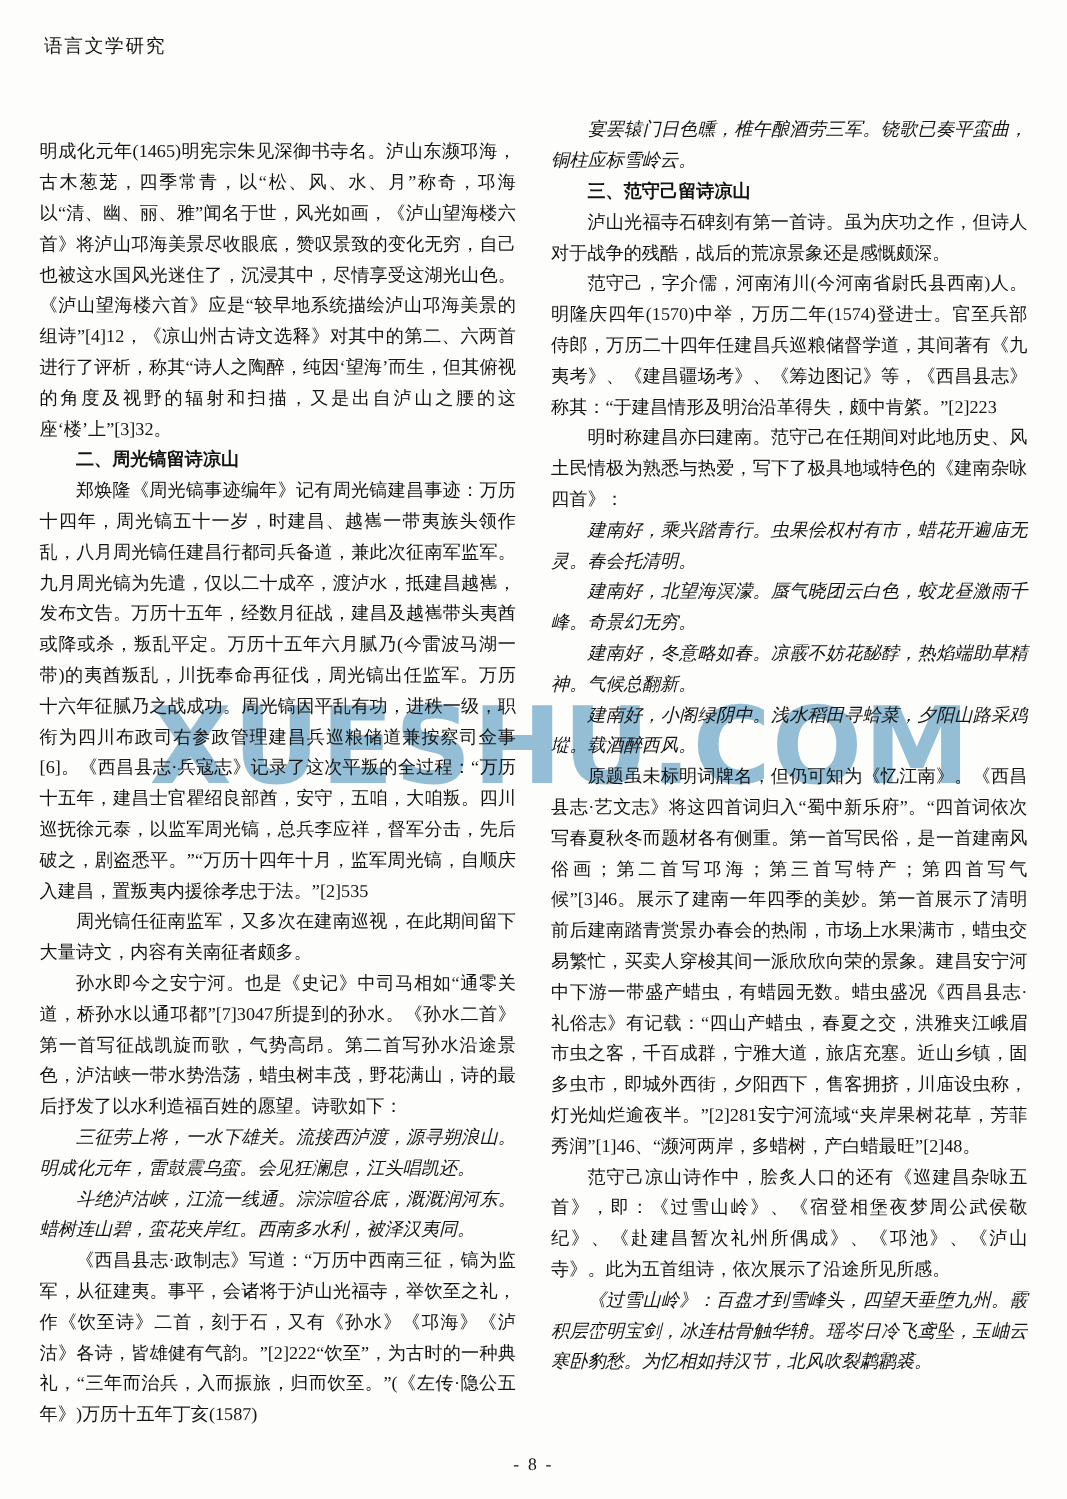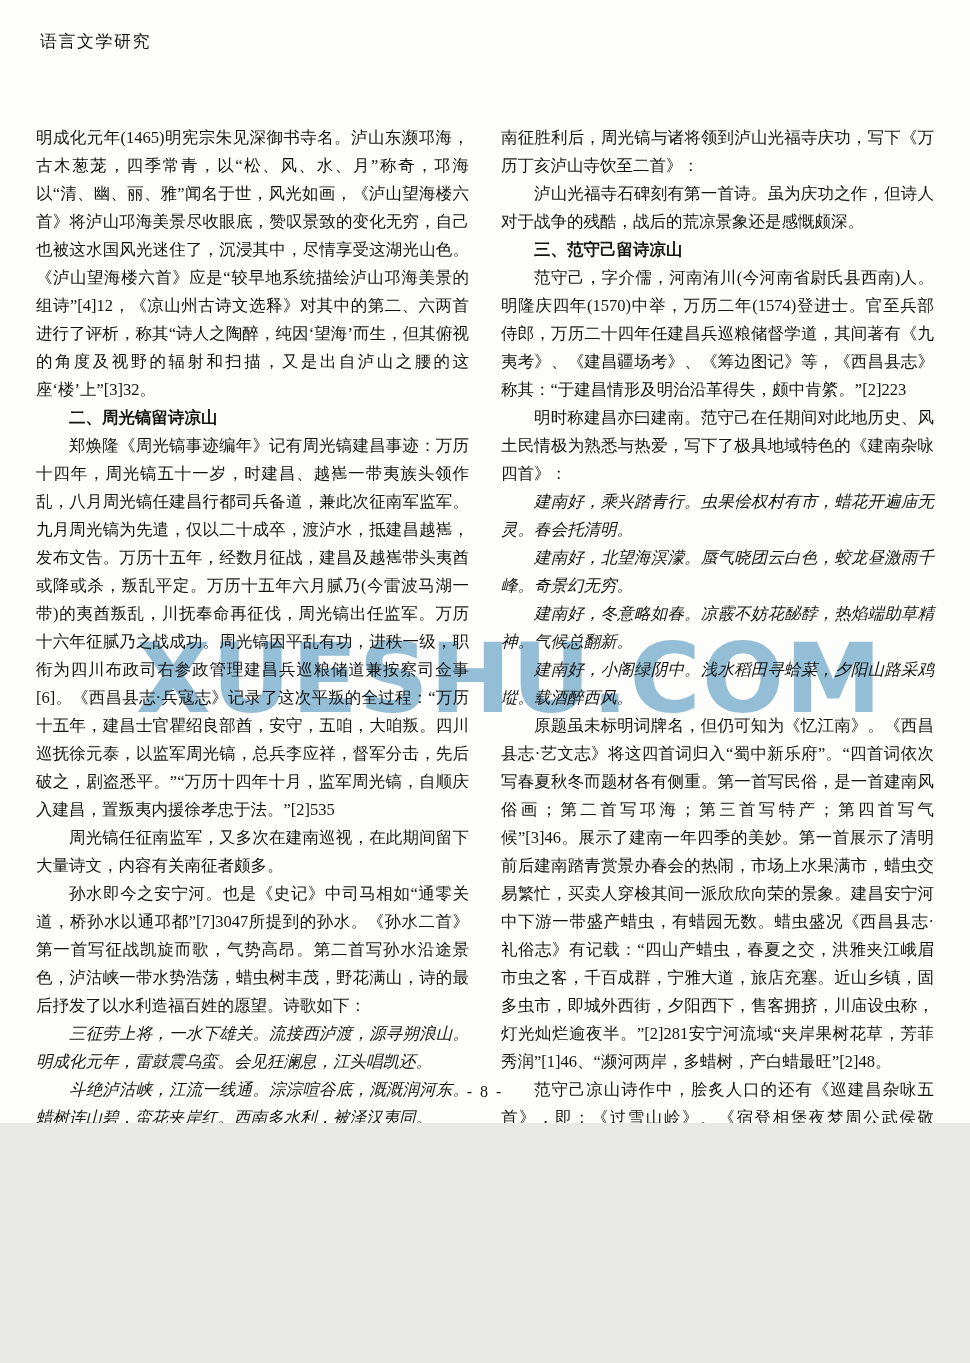--- a/index.html
+++ b/index.html
@@ -3,21 +3,21 @@
 <meta charset="utf-8">
 <style>
   html, body { margin: 0; padding: 0; }
   body {
     width: 970px; height: 1363px;
     background: #e9e9e7;
     font-family: "Liberation Serif", "DejaVu Serif", serif;
   }
   .page {
     position: relative;
-    width: 970px; height: 1123px;
+    width: 970px; height: 1363px;
     background: #fdfdfc;
     color: #141414;
     overflow: hidden;
   }
   .running-header {
     position: absolute;
     top: 30px; left: 40px;
     font-size: 17px;
     letter-spacing: 1.5px;
   }
@@ -77,23 +77,23 @@
       <div class="block noindent">明成化元年(1465)明宪宗朱见深御书寺名。泸山东濒邛海，古木葱茏，四季常青，以“松、风、水、月”称奇，邛海以“清、幽、丽、雅”闻名于世，风光如画，《泸山望海楼六首》将泸山邛海美景尽收眼底，赞叹景致的变化无穷，自己也被这水国风光迷住了，沉浸其中，尽情享受这湖光山色。《泸山望海楼六首》应是“较早地系统描绘泸山邛海美景的组诗”[4]12，《凉山州古诗文选释》对其中的第二、六两首进行了评析，称其“诗人之陶醉，纯因‘望海’而生，但其俯视的角度及视野的辐射和扫描，又是出自泸山之腰的这座‘楼’上”[3]32。</div>
       <div class="block h2">二、周光镐留诗凉山</div>
       <div class="block">郑焕隆《周光镐事迹编年》记有周光镐建昌事迹：万历十四年，周光镐五十一岁，时建昌、越嶲一带夷族头领作乱，八月周光镐任建昌行都司兵备道，兼此次征南军监军。九月周光镐为先遣，仅以二十成卒，渡泸水，抵建昌越嶲，发布文告。万历十五年，经数月征战，建昌及越嶲带头夷酋或降或杀，叛乱平定。万历十五年六月腻乃(今雷波马湖一带)的夷酋叛乱，川抚奉命再征伐，周光镐出任监军。万历十六年征腻乃之战成功。周光镐因平乱有功，进秩一级，职衔为四川布政司右参政管理建昌兵巡粮储道兼按察司佥事[6]。《西昌县志·兵寇志》记录了这次平叛的全过程：“万历十五年，建昌士官瞿绍良部酋，安守，五咱，大咱叛。四川巡抚徐元泰，以监军周光镐，总兵李应祥，督军分击，先后破之，剧盗悉平。”“万历十四年十月，监军周光镐，自顺庆入建昌，置叛夷内援徐孝忠于法。”[2]535</div>
       <div class="block">周光镐任征南监军，又多次在建南巡视，在此期间留下大量诗文，内容有关南征者颇多。</div>
       <div class="block">孙水即今之安宁河。也是《史记》中司马相如“通零关道，桥孙水以通邛都”[7]3047所提到的孙水。《孙水二首》第一首写征战凯旋而歌，气势高昂。第二首写孙水沿途景色，泸沽峡一带水势浩荡，蜡虫树丰茂，野花满山，诗的最后抒发了以水利造福百姓的愿望。诗歌如下：</div>
       <div class="block poem">三征劳上将，一水下雄关。流接西泸渡，源寻朔浪山。明成化元年，雷鼓震乌蛮。会见狂澜息，江头唱凯还。</div>
       <div class="block poem">斗绝泸沽峡，江流一线通。淙淙喧谷底，溉溉润河东。蜡树连山碧，蛮花夹岸红。西南多水利，被泽汉夷同。</div>
       <div class="block">《西昌县志·政制志》写道：“万历中西南三征，镐为监军，从征建夷。事平，会诸将于泸山光福寺，举饮至之礼，作《饮至诗》二首，刻于石，又有《孙水》《邛海》《泸沽》各诗，皆雄健有气韵。”[2]222“饮至”，为古时的一种典礼，“三年而治兵，入而振旅，归而饮至。”(《左传·隐公五年》)万历十五年丁亥(1587)</div>
     </div>
     <div class="col">
-      <div class="block noindent">南征胜利后，周光镐与诸将领到泸山光福寺庆功，写下《万历丁亥泸山寺饮至二首》：</div>
+      <div class="block poem">宴罢辕门日色曛，椎午酿酒劳三军。铙歌已奏平蛮曲，铜柱应标雪岭云。</div>
+      <div class="block h2">三、范守己留诗凉山</div>
       <div class="block">泸山光福寺石碑刻有第一首诗。虽为庆功之作，但诗人对于战争的残酷，战后的荒凉景象还是感慨颇深。</div>
-      <div class="block h2">三、范守己留诗凉山</div>
       <div class="block">范守己，字介儒，河南洧川(今河南省尉氏县西南)人。明隆庆四年(1570)中举，万历二年(1574)登进士。官至兵部侍郎，万历二十四年任建昌兵巡粮储督学道，其间著有《九夷考》、《建昌疆场考》、《筹边图记》等，《西昌县志》称其：“于建昌情形及明治沿革得失，颇中肯綮。”[2]223</div>
       <div class="block">明时称建昌亦曰建南。范守己在任期间对此地历史、风土民情极为熟悉与热爱，写下了极具地域特色的《建南杂咏四首》：</div>
       <div class="block poem">建南好，乘兴踏青行。虫果侩权村有市，蜡花开遍庙无灵。春会托清明。</div>
       <div class="block poem">建南好，北望海溟濛。蜃气晓团云白色，蛟龙昼激雨千峰。奇景幻无穷。</div>
       <div class="block poem">建南好，冬意略如春。凉霰不妨花馝馞，热焰端助草精神。气候总翻新。</div>
       <div class="block poem">建南好，小阁绿阴中。浅水稻田寻蛤菜，夕阳山路采鸡㙡。载酒醉西风。</div>
       <div class="block">原题虽未标明词牌名，但仍可知为《忆江南》。《西昌县志·艺文志》将这四首词归入“蜀中新乐府”。“四首词依次写春夏秋冬而题材各有侧重。第一首写民俗，是一首建南风俗画；第二首写邛海；第三首写特产；第四首写气候”[3]46。展示了建南一年四季的美妙。第一首展示了清明前后建南踏青赏景办春会的热闹，市场上水果满市，蜡虫交易繁忙，买卖人穿梭其间一派欣欣向荣的景象。建昌安宁河中下游一带盛产蜡虫，有蜡园无数。蜡虫盛况《西昌县志·礼俗志》有记载：“四山产蜡虫，春夏之交，洪雅夹江峨眉市虫之客，千百成群，宁雅大道，旅店充塞。近山乡镇，固多虫市，即城外西街，夕阳西下，售客拥挤，川庙设虫称，灯光灿烂逾夜半。”[2]281安宁河流域“夹岸果树花草，芳菲秀润”[1]46、“濒河两岸，多蜡树，产白蜡最旺”[2]48。</div>
       <div class="block">范守己凉山诗作中，脍炙人口的还有《巡建昌杂咏五首》，即：《过雪山岭》、《宿登相堡夜梦周公武侯敬纪》、《赴建昌暂次礼州所偶成》、《邛池》、《泸山寺》。此为五首组诗，依次展示了沿途所见所感。</div>
       <div class="block poem">《过雪山岭》：百盘才到雪峰头，四望天垂堕九州。霰积层峦明宝剑，冰连枯骨触华辀。瑶岑日冷飞鸢坠，玉岫云寒卧豹愁。为忆相如持汉节，北风吹裂鹔鹴裘。</div>
 

